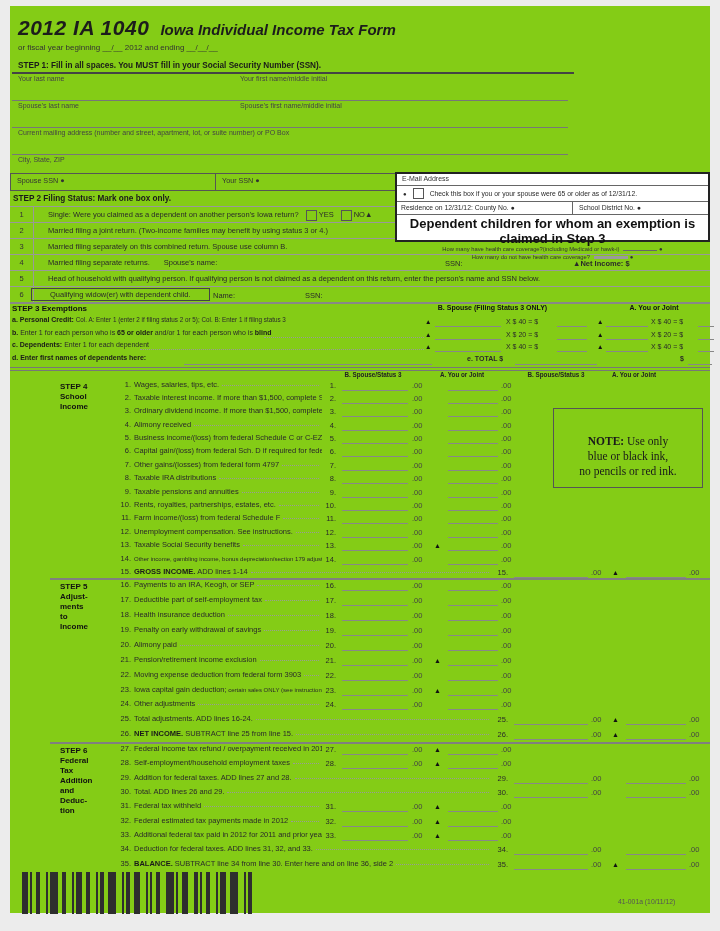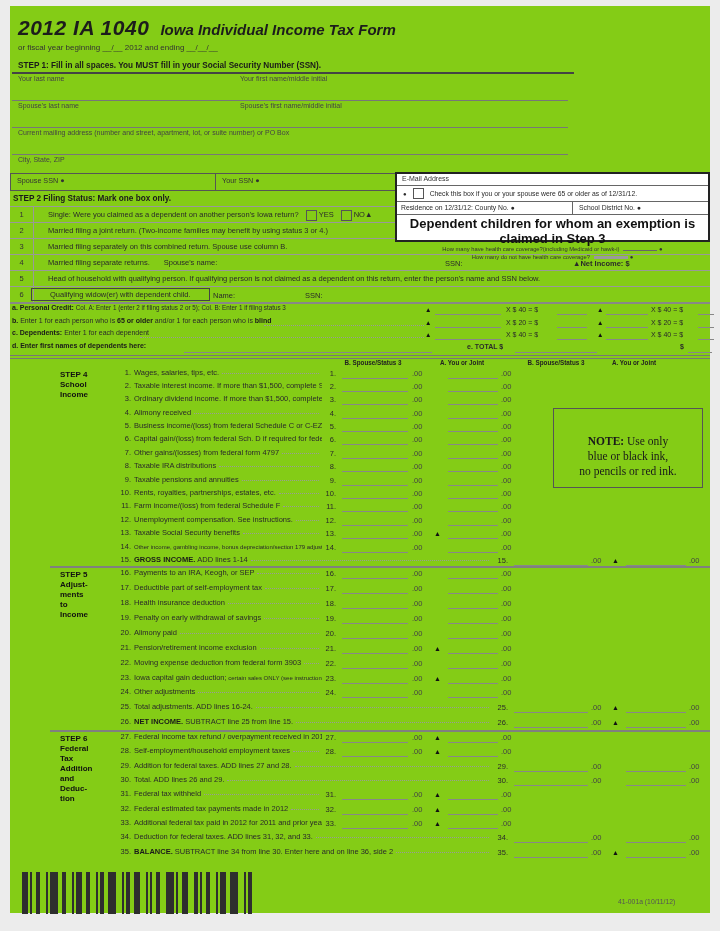--- a/index.html
+++ b/index.html
@@ -174,20 +174,25 @@
     </div>
     <div class="s2row">
       <span class="s2num">6</span>
       <span class="s2text boxedlab">Qualifying widow(er) with dependent child.</span>
       <span class="abs name6">Name:</span>
       <span class="abs ssn6">SSN:</span>
     </div>
   </div>
 
   <div class="step3">
+    <div class="s3head">
+      <span>STEP 3 Exemptions</span>
+      <span class="s3colb">B. Spouse (Filing Status 3 ONLY)</span>
+      <span class="s3cola">A. You or Joint</span>
+    </div>
     <div class="x3row">
       <b>a. Personal Credit:</b>
       <span class="sm"> </span><span class="sm">Col. A: Enter 1 (enter 2 if filing status 2 or 5); Col. B: Enter 1 if filing status 3</span>
       <span class="a3 tri triB">▲</span><span class="a3 blankB3"></span>
       <span class="a3 fac">X $ 40 = $</span><span class="a3 blankS3"></span>
       <span class="a3 tri triA">▲</span><span class="a3 blankA3"></span>
       <span class="a3 facA">X $ 40 = $</span><span class="a3 blankS3b"></span>
     </div>
     <div class="x3row">
       <b>b.</b>

